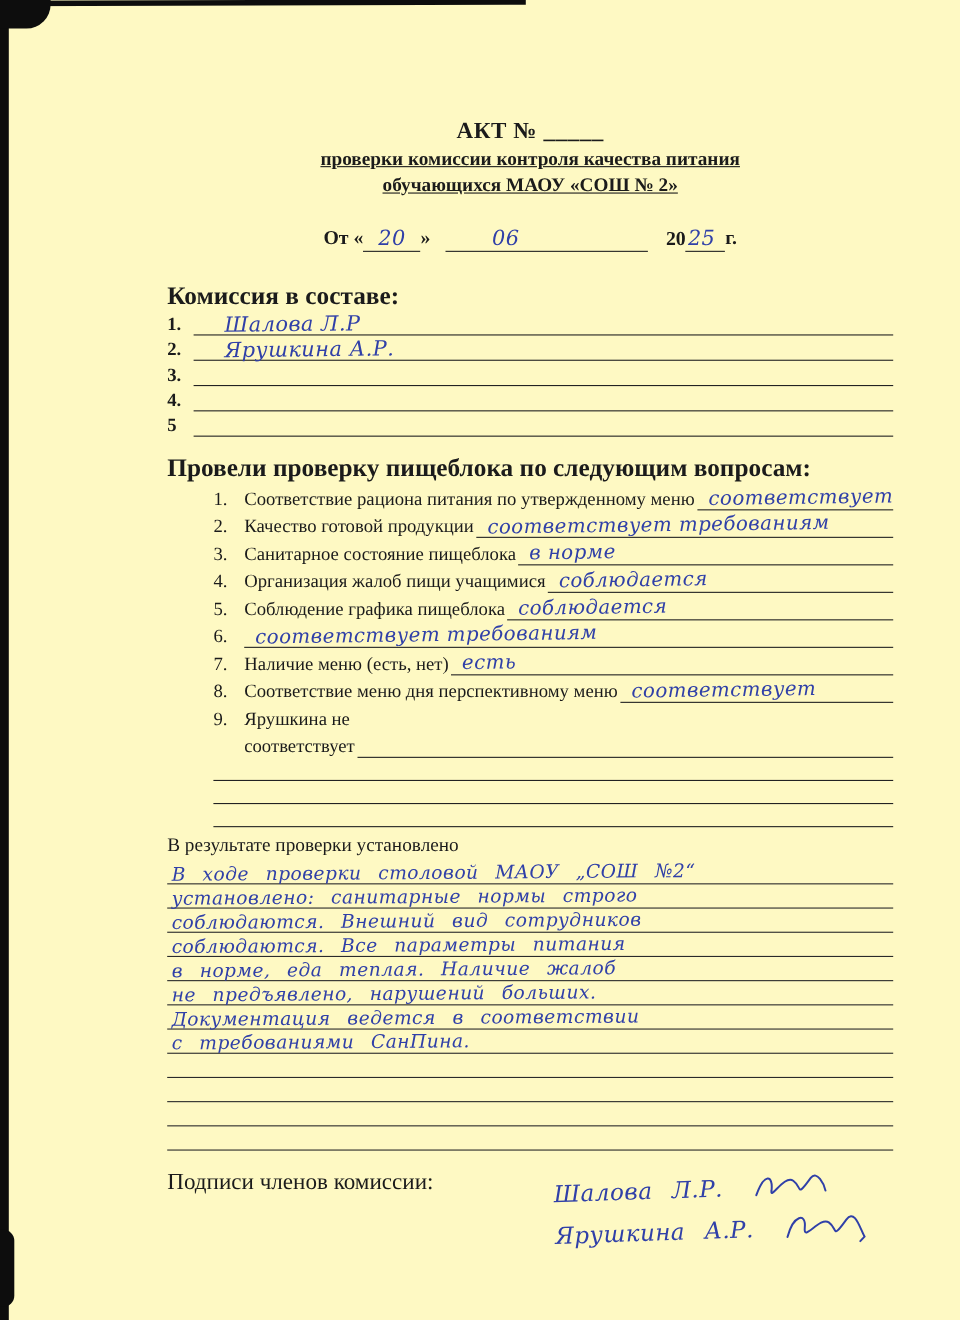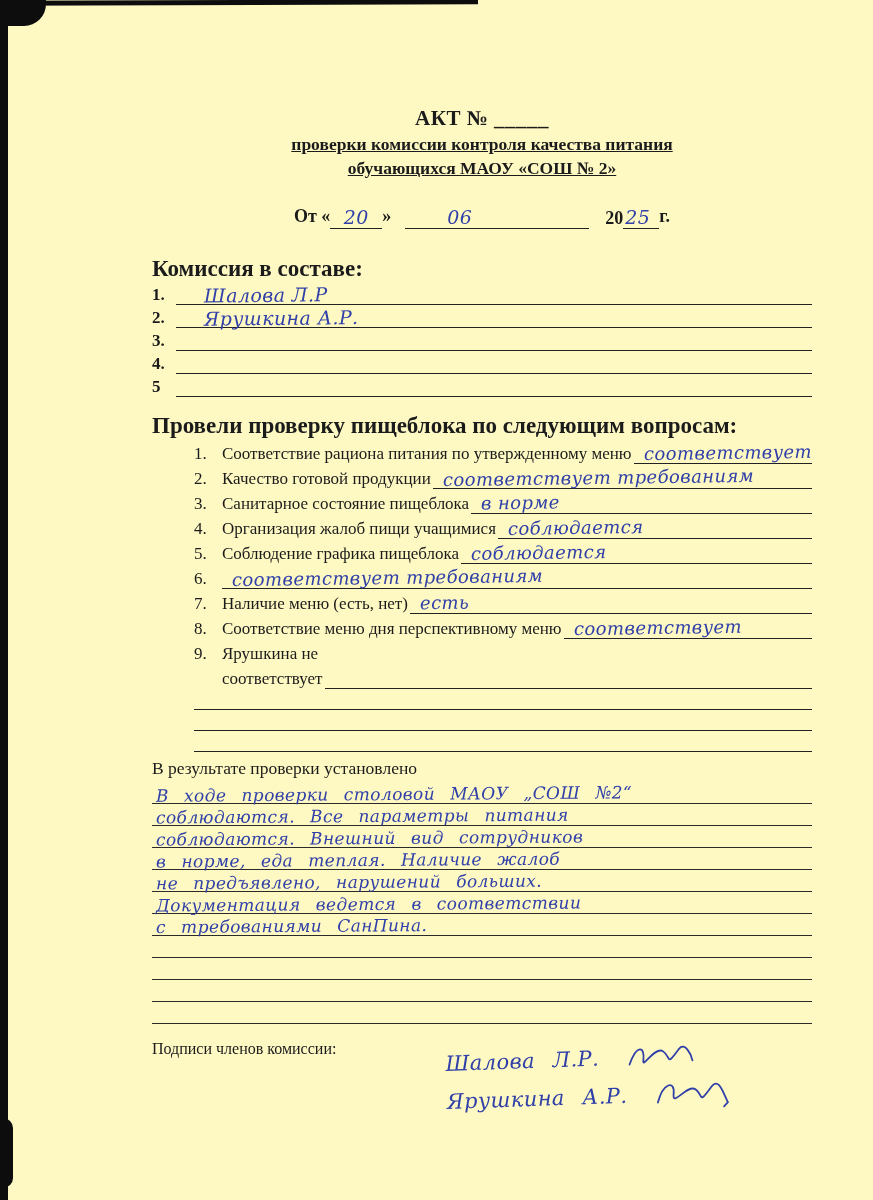--- a/index.html
+++ b/index.html
@@ -64,21 +64,21 @@
   .check-answer { padding-left:10px; font-size:18px; white-space:nowrap; position:relative; top:3px; display:inline-block; transform:rotate(-0.8deg); }
   .blank-line { margin-left:42px; height:21px; border-bottom:1.6px solid #222; }
 
   
   .result-heading { margin-top:6px; height:24px; font-size:17.5px; }
   .ruled { height:22px; border-bottom:1.6px solid #2a2a2a; overflow:visible; }
   .result-hand { font-size:17px; word-spacing:0.55em; white-space:nowrap; position:relative; top:2px; display:inline-block; padding-left:4px; transform:rotate(-0.4deg); }
 
   
   .sig-area { display:flex; margin-top:16px; }
-  .sig-heading { font-size:16px; }
+  .sig-heading { font-size:21px; }
   .sig-block { margin-left:110px; transform:rotate(-2deg); }
   .sig-row { display:flex; align-items:center; height:38px; }
   .sig-name { font-size:21px; word-spacing:0.5em; white-space:nowrap; }
   .sig-flourish { margin-left:26px; }
 </style>
 </head>
 <body>
 
 <div class="page">
 
@@ -177,22 +177,23 @@
       <span class="check-label">соответствует</span>
       <span class="check-fill"><span class="hand check-answer"></span></span>
     </div>
     <div class="blank-line"></div>
     <div class="blank-line"></div>
     <div class="blank-line"></div>
 
     <div class="result-heading">В результате проверки установлено</div>
 
     <div class="ruled"><span class="hand result-hand">В ходе проверки столовой МАОУ „СОШ №2“</span></div>
+    <div class="ruled"><span class="hand result-hand">установлено: санитарные нормы строго</span></div>
+    <div class="ruled"><span class="hand result-hand">соблюдаются. Внешний вид сотрудников</span></div>
     <div class="ruled"><span class="hand result-hand">соблюдаются. Все параметры питания</span></div>
-    <div class="ruled"><span class="hand result-hand">соблюдаются. Внешний вид сотрудников</span></div>
     <div class="ruled"><span class="hand result-hand">в норме, еда теплая. Наличие жалоб</span></div>
     <div class="ruled"><span class="hand result-hand">не предъявлено, нарушений больших.</span></div>
     <div class="ruled"><span class="hand result-hand">Документация ведется в соответствии</span></div>
     <div class="ruled"><span class="hand result-hand">с требованиями СанПина.</span></div>
     <div class="ruled"><span class="hand result-hand"></span></div>
     <div class="ruled"><span class="hand result-hand"></span></div>
     <div class="ruled"><span class="hand result-hand"></span></div>
     <div class="ruled"><span class="hand result-hand"></span></div>
 
     <div class="sig-area">

